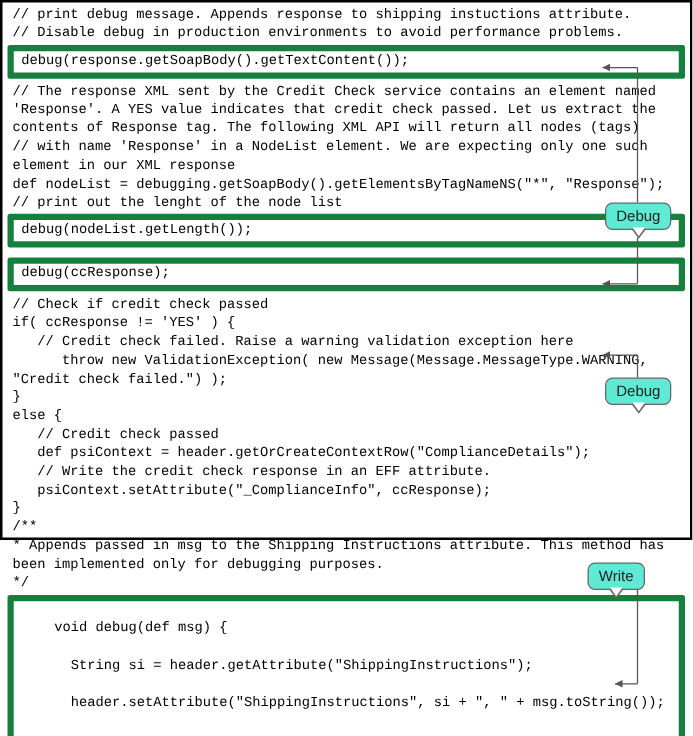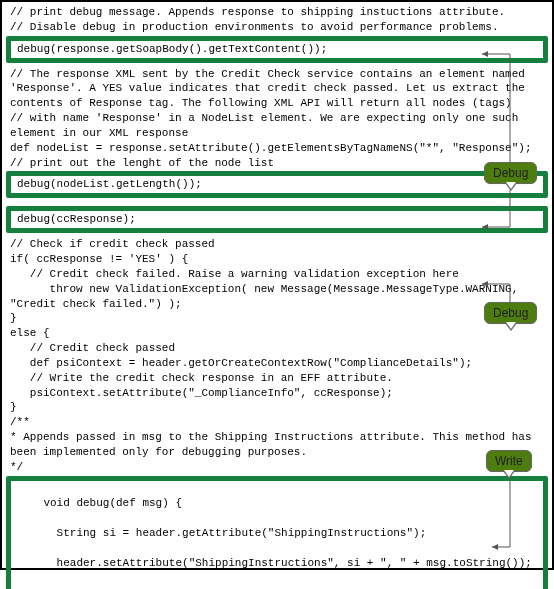--- a/index.html
+++ b/index.html
@@ -11,40 +11,40 @@
     font-size: 11px;
     line-height: 1.35;
     color: #000;
     width: 554px;
     height: 589px;
     overflow: hidden;
   }
   .page {
     position: relative;
     width: 554px;
-    height: 570px;
+    height: 432px;
     border: 2px solid #000;
     padding: 3px 2px 2px 2px;
   }
   .line {
     white-space: pre-wrap;
     word-break: break-word;
     padding: 0 6px;
   }
   .hl {
     border: 5px solid #15803d;
     border-radius: 2px;
     padding: 1px 6px;
     margin: 1px 2px;
     white-space: pre-wrap;
     word-break: break-word;
   }
   .callout {
     position: absolute;
-    background: #4d7c0f;
+    background: #5eead4;
     border: 1px solid #666;
     border-radius: 6px;
     padding: 2px 8px;
     font-family: Arial, Helvetica, sans-serif;
     font-size: 12px;
     color: #222;
     box-shadow: 0 0 0 1px rgba(0,0,0,0.02);
   }
   .callout::before,
   .callout::after {
@@ -82,21 +82,21 @@
 <div class="page">
 
   <div class="line">// print debug message. Appends response to shipping instuctions attribute.</div>
   <div class="line">// Disable debug in production environments to avoid performance problems.</div>
 
   <div class="hl">debug(response.getSoapBody().getTextContent());</div>
 
   <div class="sep"></div>
   <div class="line">// The response XML sent by the Credit Check service contains an element named 'Response'. A YES value indicates that credit check passed. Let us extract the contents of Response tag. The following XML API will return all nodes (tags)</div>
   <div class="line">// with name 'Response' in a NodeList element. We are expecting only one such element in our XML response</div>
-  <div class="line">def nodeList = response.setAttribute().getElementsByTagNameNS("*", "Response");</div>
+  <div class="line">def nodeList = debugging.getSoapBody().getElementsByTagNameNS("*", "Response");</div>
   <div class="line">// print out the lenght of the node list</div>
 
   <div class="hl">debug(nodeList.getLength());</div>
 
   <div class="sep"></div>
   <div class="sep"></div>
 
   <div class="hl">debug(ccResponse);</div>
 
   <div class="sep"></div>
@@ -135,15 +135,15 @@
     <line x1="508" y1="282" x2="480" y2="282" stroke="#555" stroke-width="1"></line>
     <polygon points="480,282 486,279 486,285" fill="#555"></polygon>
 
     <line x1="508" y1="470" x2="508" y2="545" stroke="#555" stroke-width="1"></line>
     <line x1="508" y1="545" x2="490" y2="545" stroke="#555" stroke-width="1"></line>
     <polygon points="490,545 496,542 496,548" fill="#555"></polygon>
   </svg>
 
   <div class="callout" style="left:482px; top:160px;">Debug</div>
   <div class="callout" style="left:482px; top:300px;">Debug</div>
-  <div class="callout" style="left:484px; top:448px;">Write</div>
+  <div class="callout" style="left:468px; top:448px;">Write</div>
 
 </div>
 
 </body></html>

